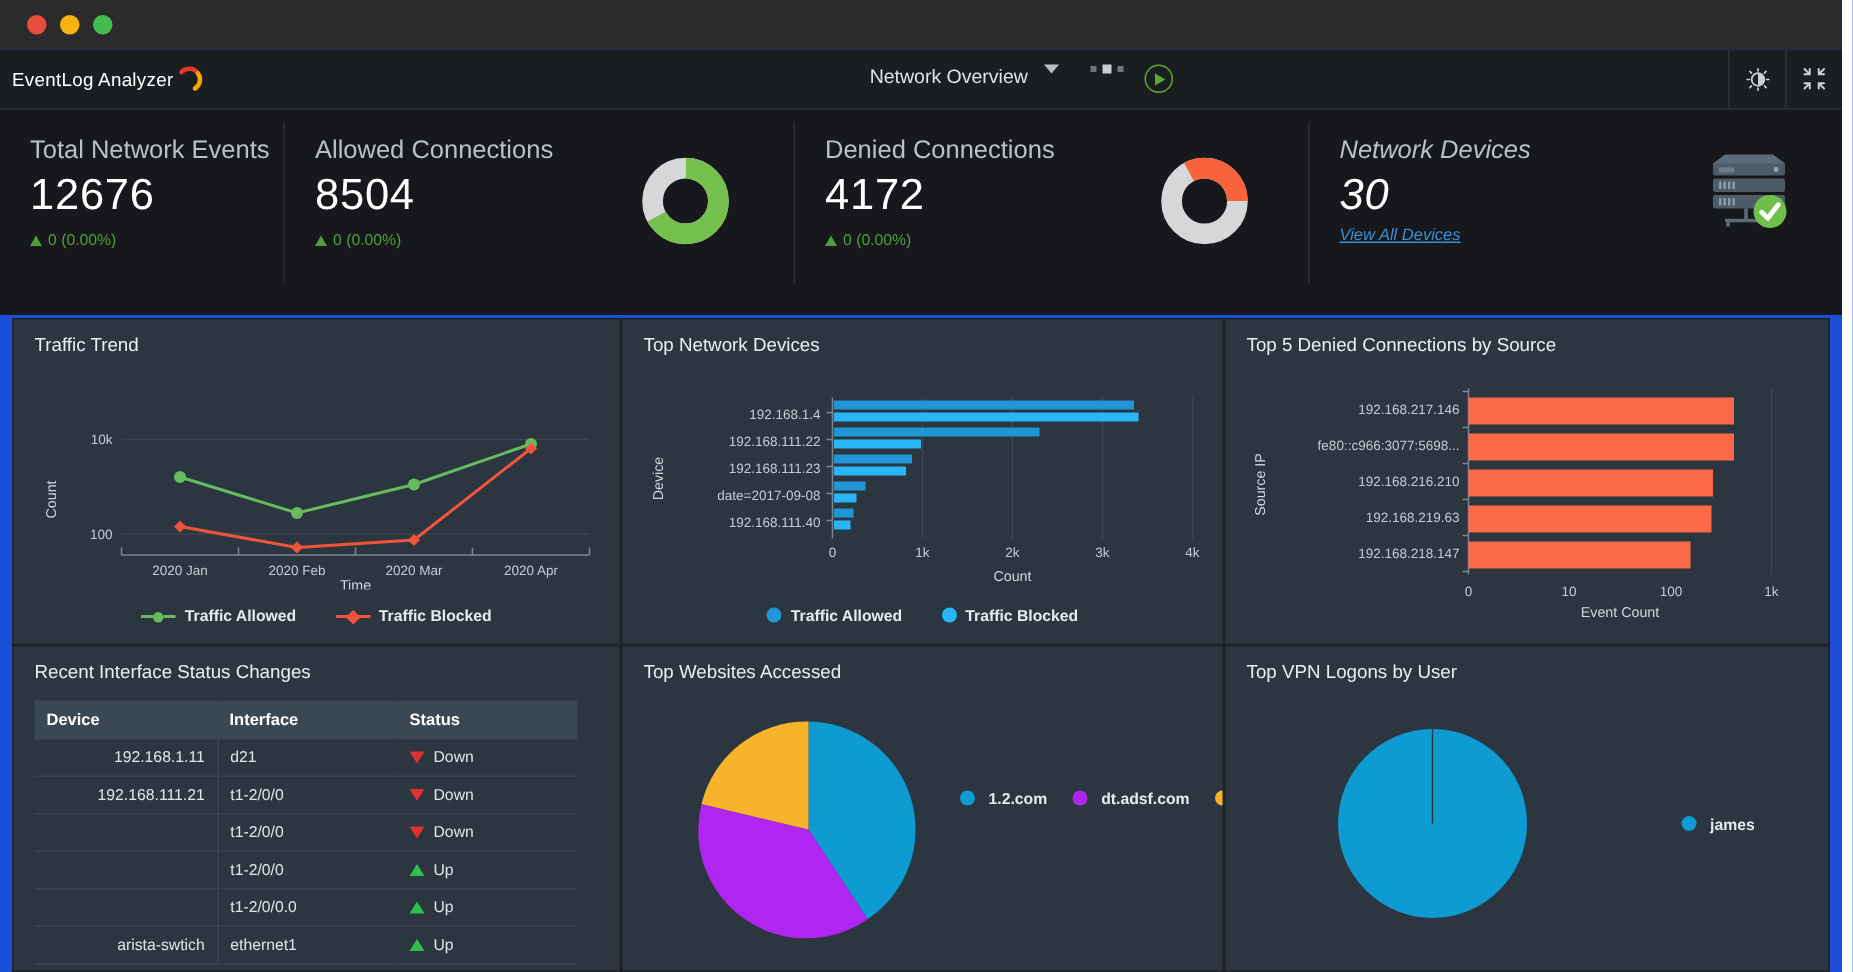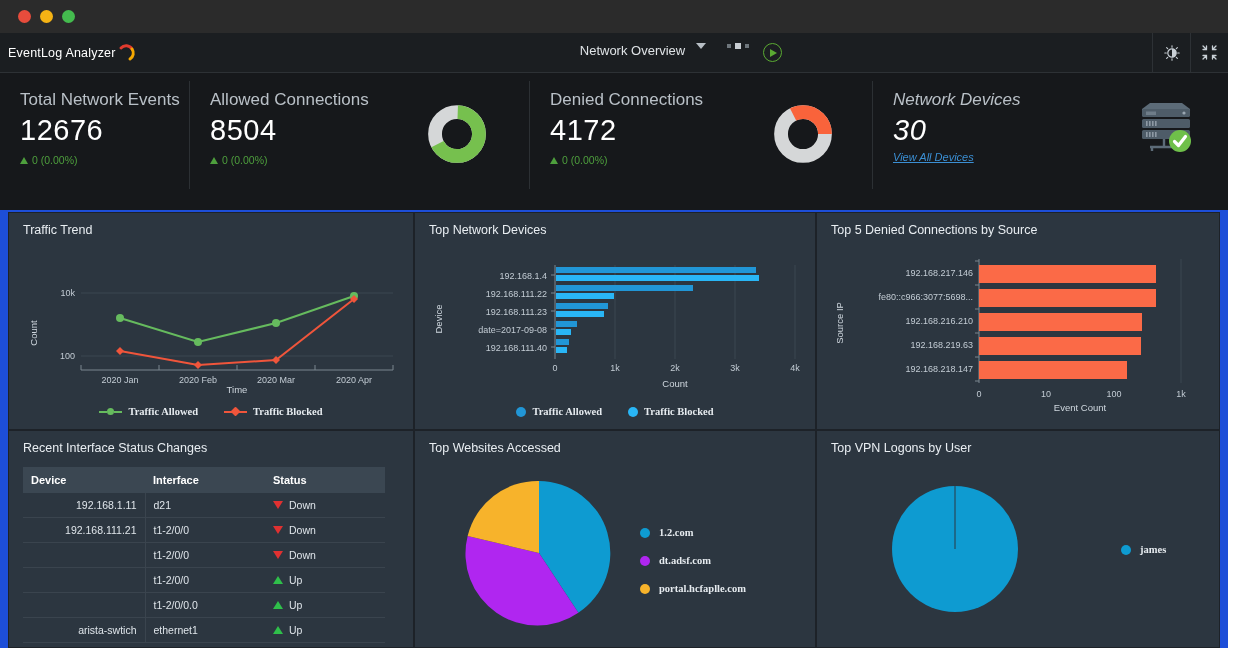--- a/index.html
+++ b/index.html
@@ -146,21 +146,21 @@
   .ax-label { fill: #c3ccd4; font-size: 9px; font-family: "Liberation Sans", sans-serif; }
   .ax-title { fill: #cfd7de; font-size: 9.5px; font-family: "Liberation Sans", sans-serif; }
   .gridline { stroke: #3b4651; stroke-width: 1; }
   .axisline { stroke: #7b868f; stroke-width: 1; }
   .tickline { stroke: #7b868f; stroke-width: 1; }
 
   .legend-row {
     position: absolute; bottom: 12px; left: 0; right: 0;
     display: flex; align-items: center; justify-content: center; gap: 26px;
   }
-  .legend-item { display: flex; align-items: center; gap: 6px; font-family: Liberation Serif, serif; }
+  .legend-item { display: flex; gap: 6px; }
   .legend-txt { color: #e6ebef; font-size: 10.5px; font-weight: bold; }
   .lg-dot { width: 10px; height: 10px; border-radius: 50%; }
   .lg-line { display: flex; align-items: center; }
   .lg-line .bar { width: 8px; height: 2px; }
   .lg-line .pt { width: 7px; height: 7px; border-radius: 50%; }
 
   
   table.ifc {
     width: 362px; border-collapse: collapse; margin-top: 12px;
   }
@@ -185,21 +185,21 @@
   .arrow-up {
     width: 0; height: 0;
     border-left: 5px solid transparent;
     border-right: 5px solid transparent;
     border-bottom: 8px solid #2fbf4a;
   }
 
   
   .pie-legend {
     position: absolute;
-    display: flex; flex-direction: column; gap: 17px;
+    display: flex; flex-direction: row; gap: 17px;
   }
   .pie-legend .legend-item { gap: 9px; }
   .pie-legend .legend-txt { font-size: 10.5px; }
 
   .scrollstrip {
     position: absolute; right: 0; top: 0;
     width: 7px; height: 648px; background: #ffffff;
   }
 </style>
 </head>

